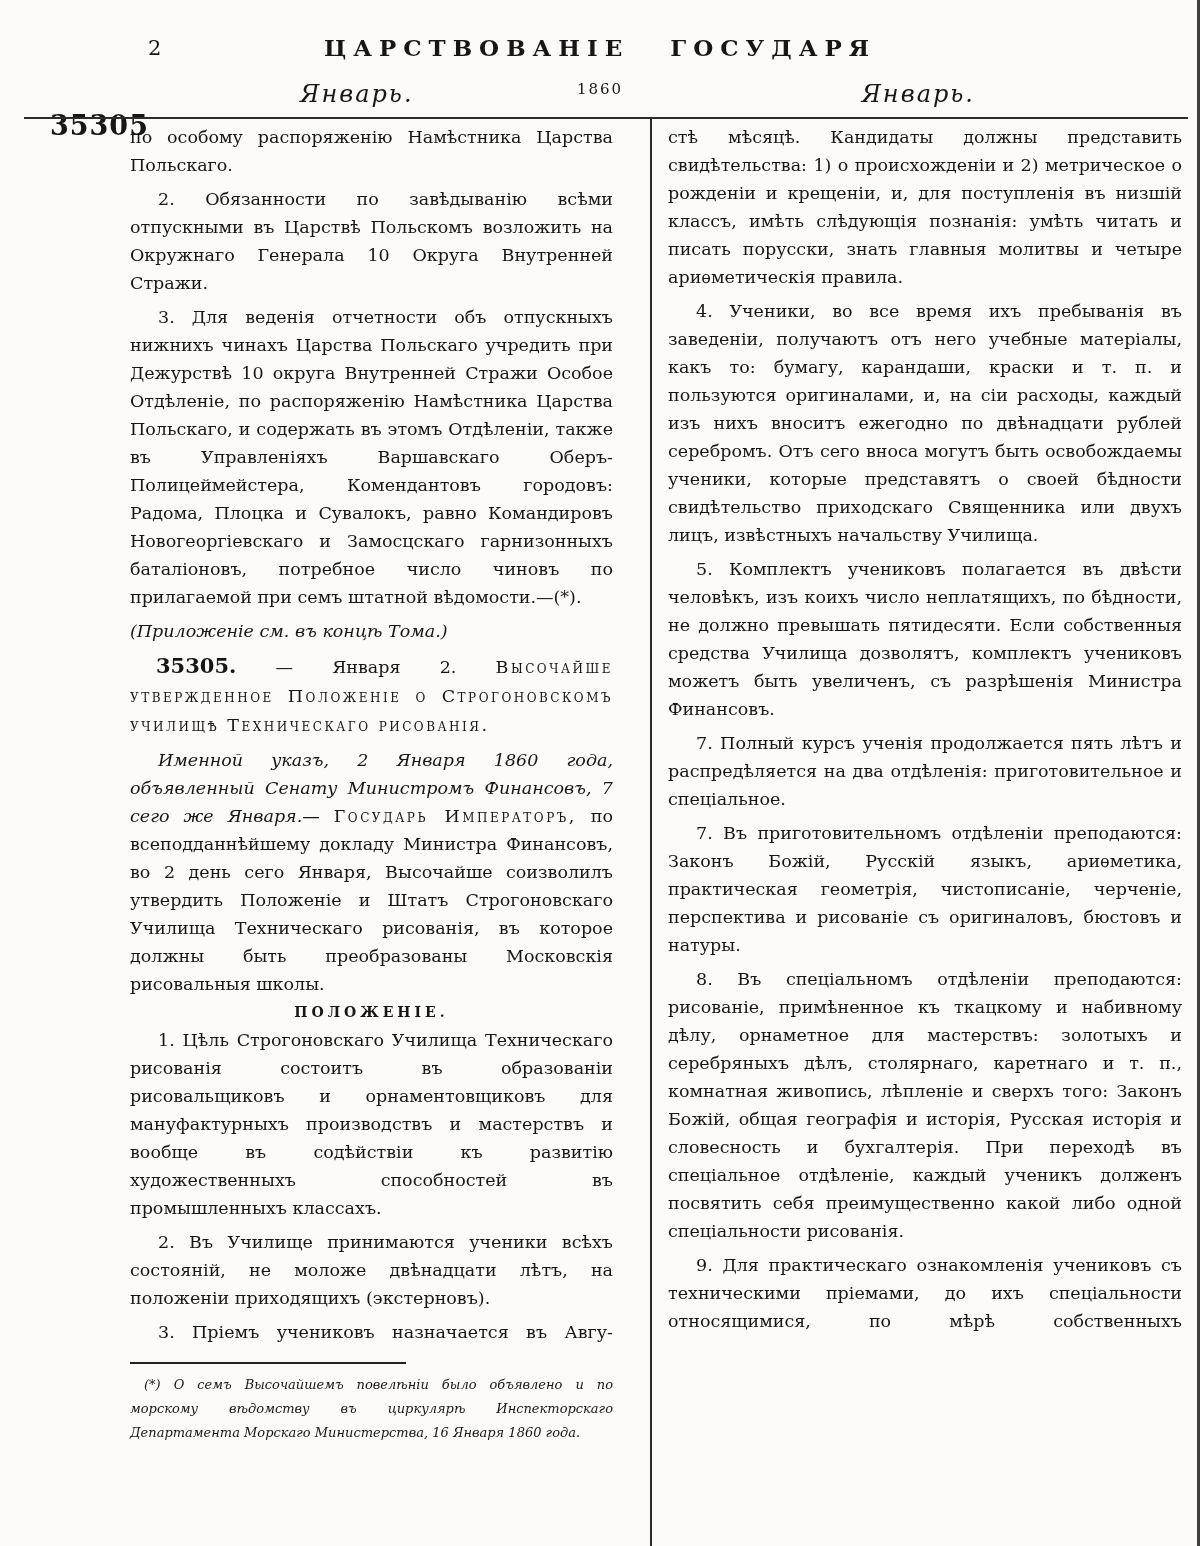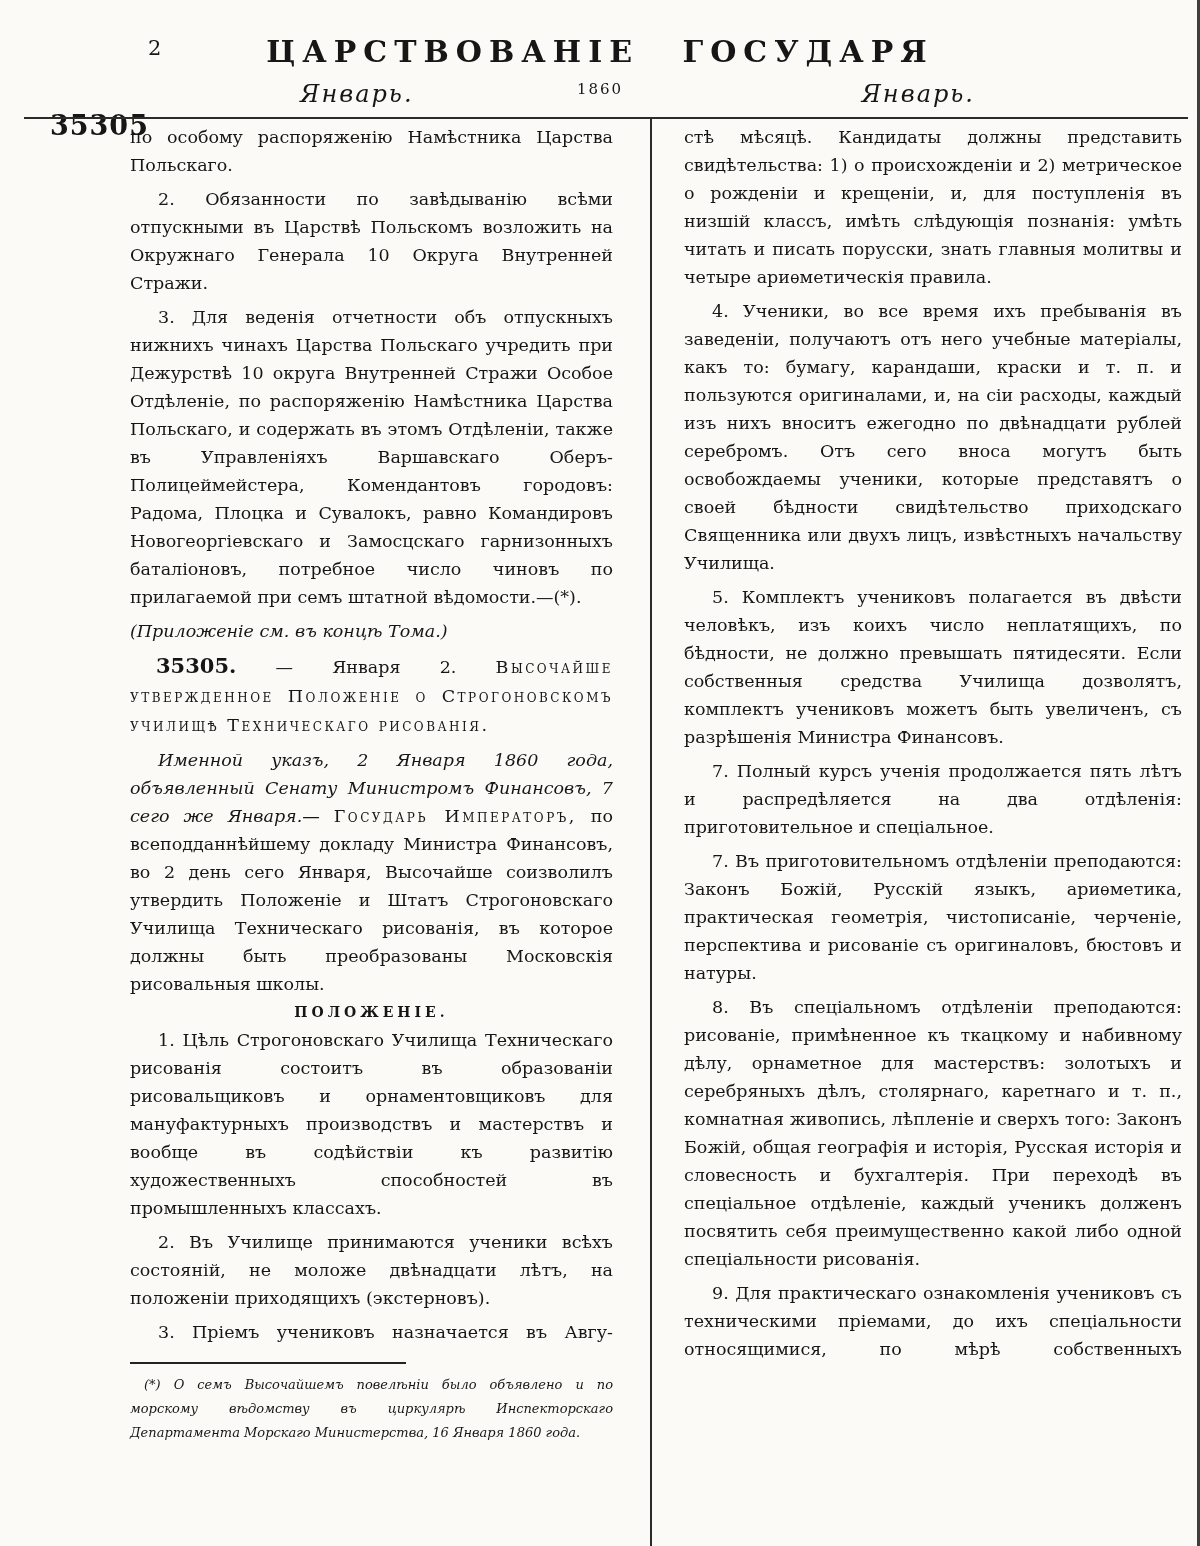--- a/index.html
+++ b/index.html
@@ -12,42 +12,42 @@
     color:#161616;
     font-family:"DejaVu Serif","Liberation Serif",serif;
     overflow:hidden;
   }
   .scan-edge { position:absolute; right:0; top:0; bottom:0; width:3px; background:#1c1c1c; opacity:.85; }
 
   
   .page-number { position:absolute; left:148px; top:36px; font-size:21px; }
   .running-title {
     position:absolute; left:0; right:0; top:34px;
-    text-align:center; font-size:30px; font-weight:bold;
+    text-align:center; font-size:23px; font-weight:bold;
     letter-spacing:7px; word-spacing:26px;
   }
   .subheader-month { position:absolute; top:80px; font-size:24px; font-style:italic; letter-spacing:2px; }
   .subheader-month.left { left:300px; }
   .subheader-month.right { right:225px; }
   .subheader-year { position:absolute; top:80px; left:50%; transform:translateX(-50%); font-size:15px; letter-spacing:2px; }
 
   
   .columns {
     position:absolute; left:24px; right:12px; top:117px; bottom:0;
     border-top:2px solid #2b2b2b;
     display:flex;
   }
   .col-left {
     width:626px; flex:0 0 626px;
     padding:4px 37px 0 106px;
   }
   .col-divider { flex:0 0 2px; background:#2b2b2b; }
   .col-right {
     flex:1;
-    padding:4px 6px 0 32px;
+    padding:4px 6px 0 16px;
   }
 
   .margin-number {
     position:absolute; left:50px; top:110px;
     font-size:27px; font-weight:bold; letter-spacing:1px;
   }
 
   
   p.body-text {
     font-size:17.5px; line-height:28px;

